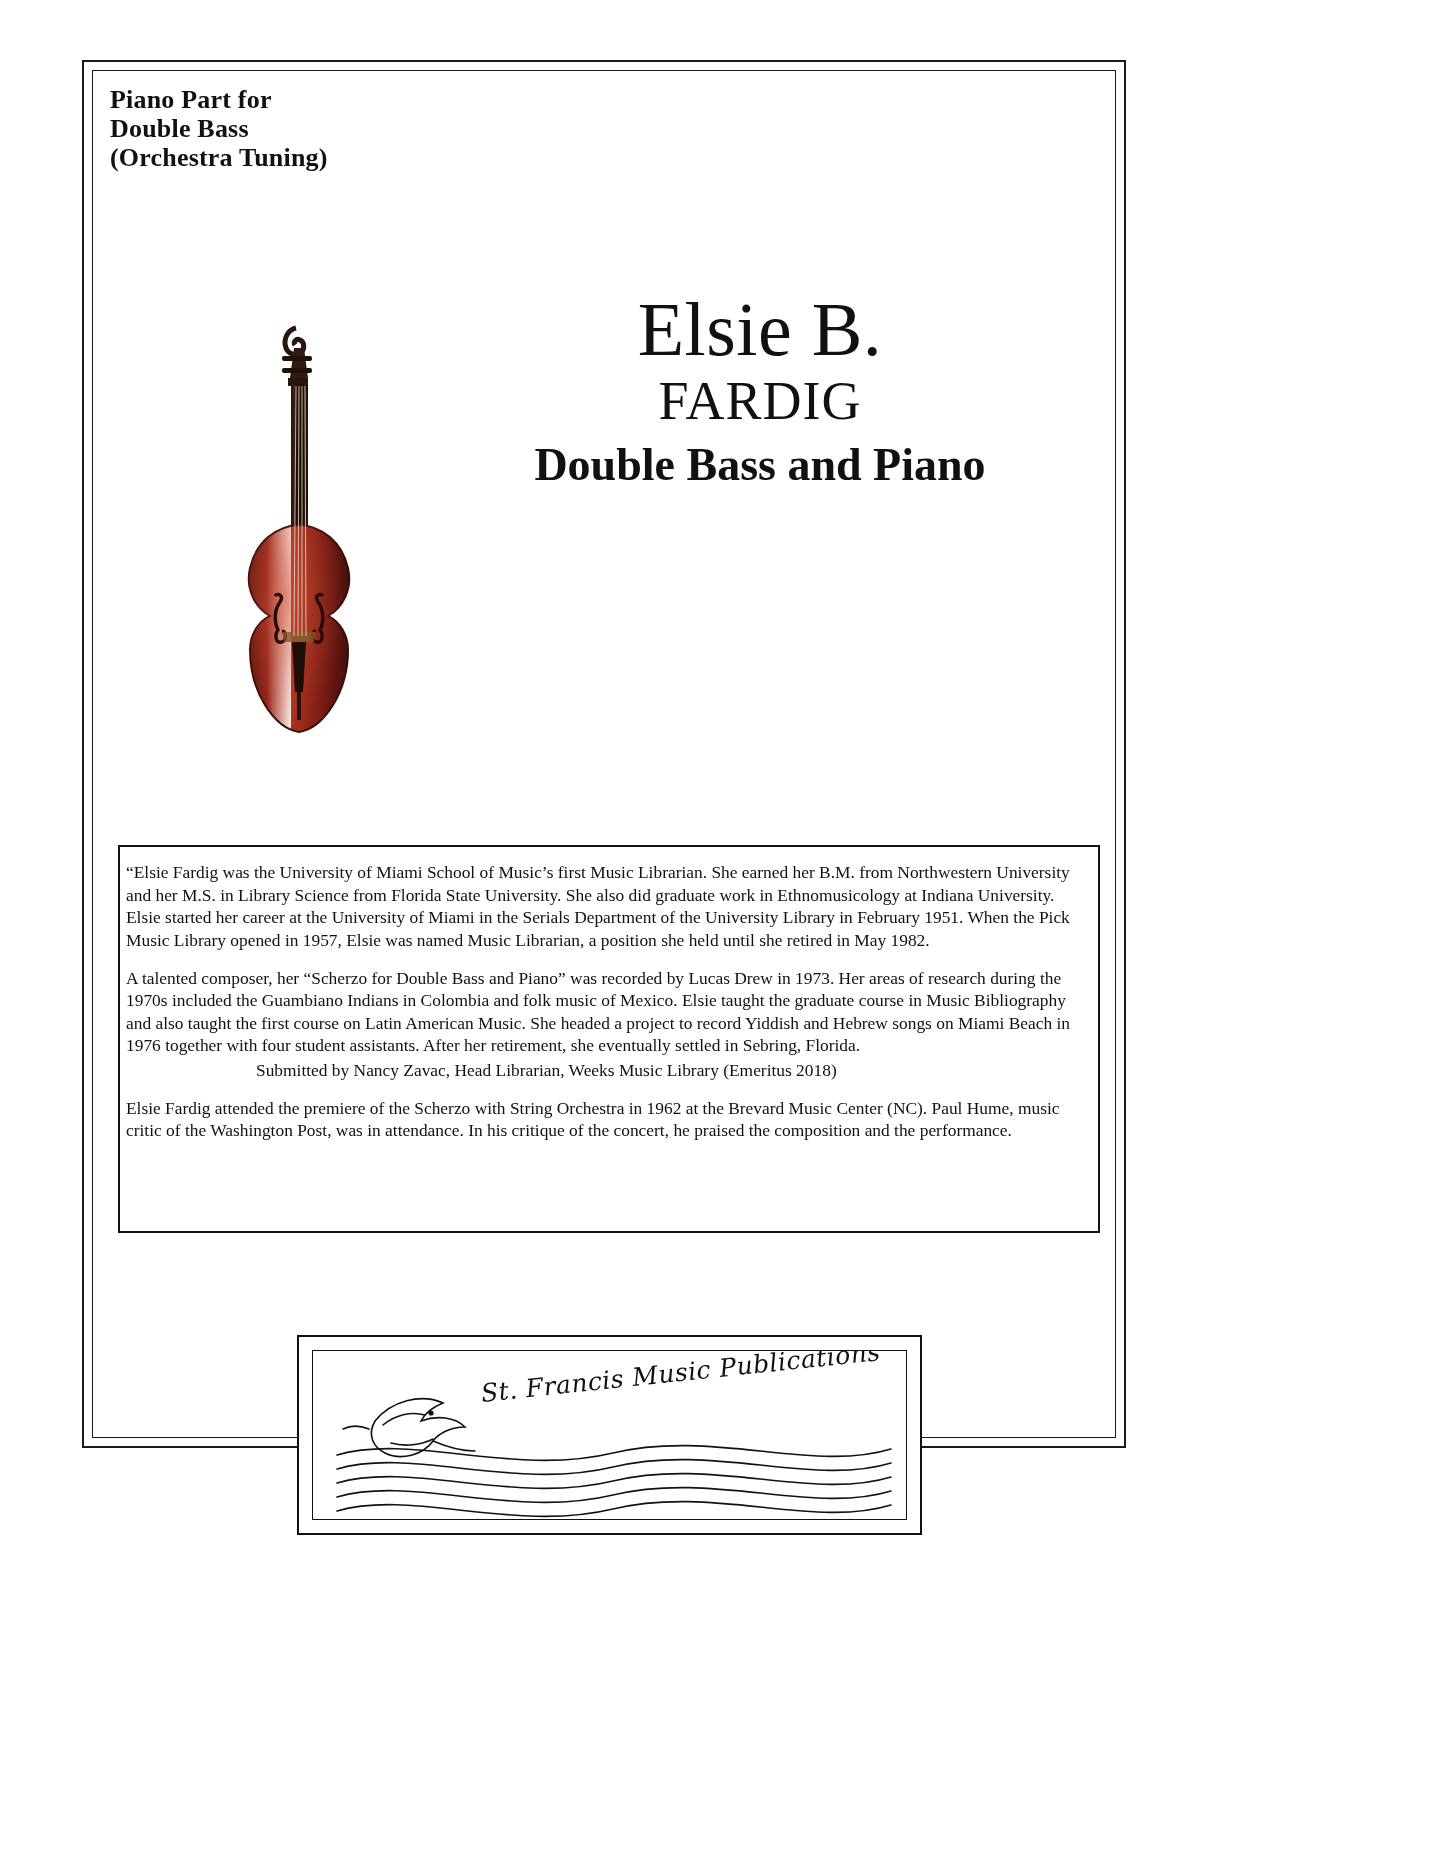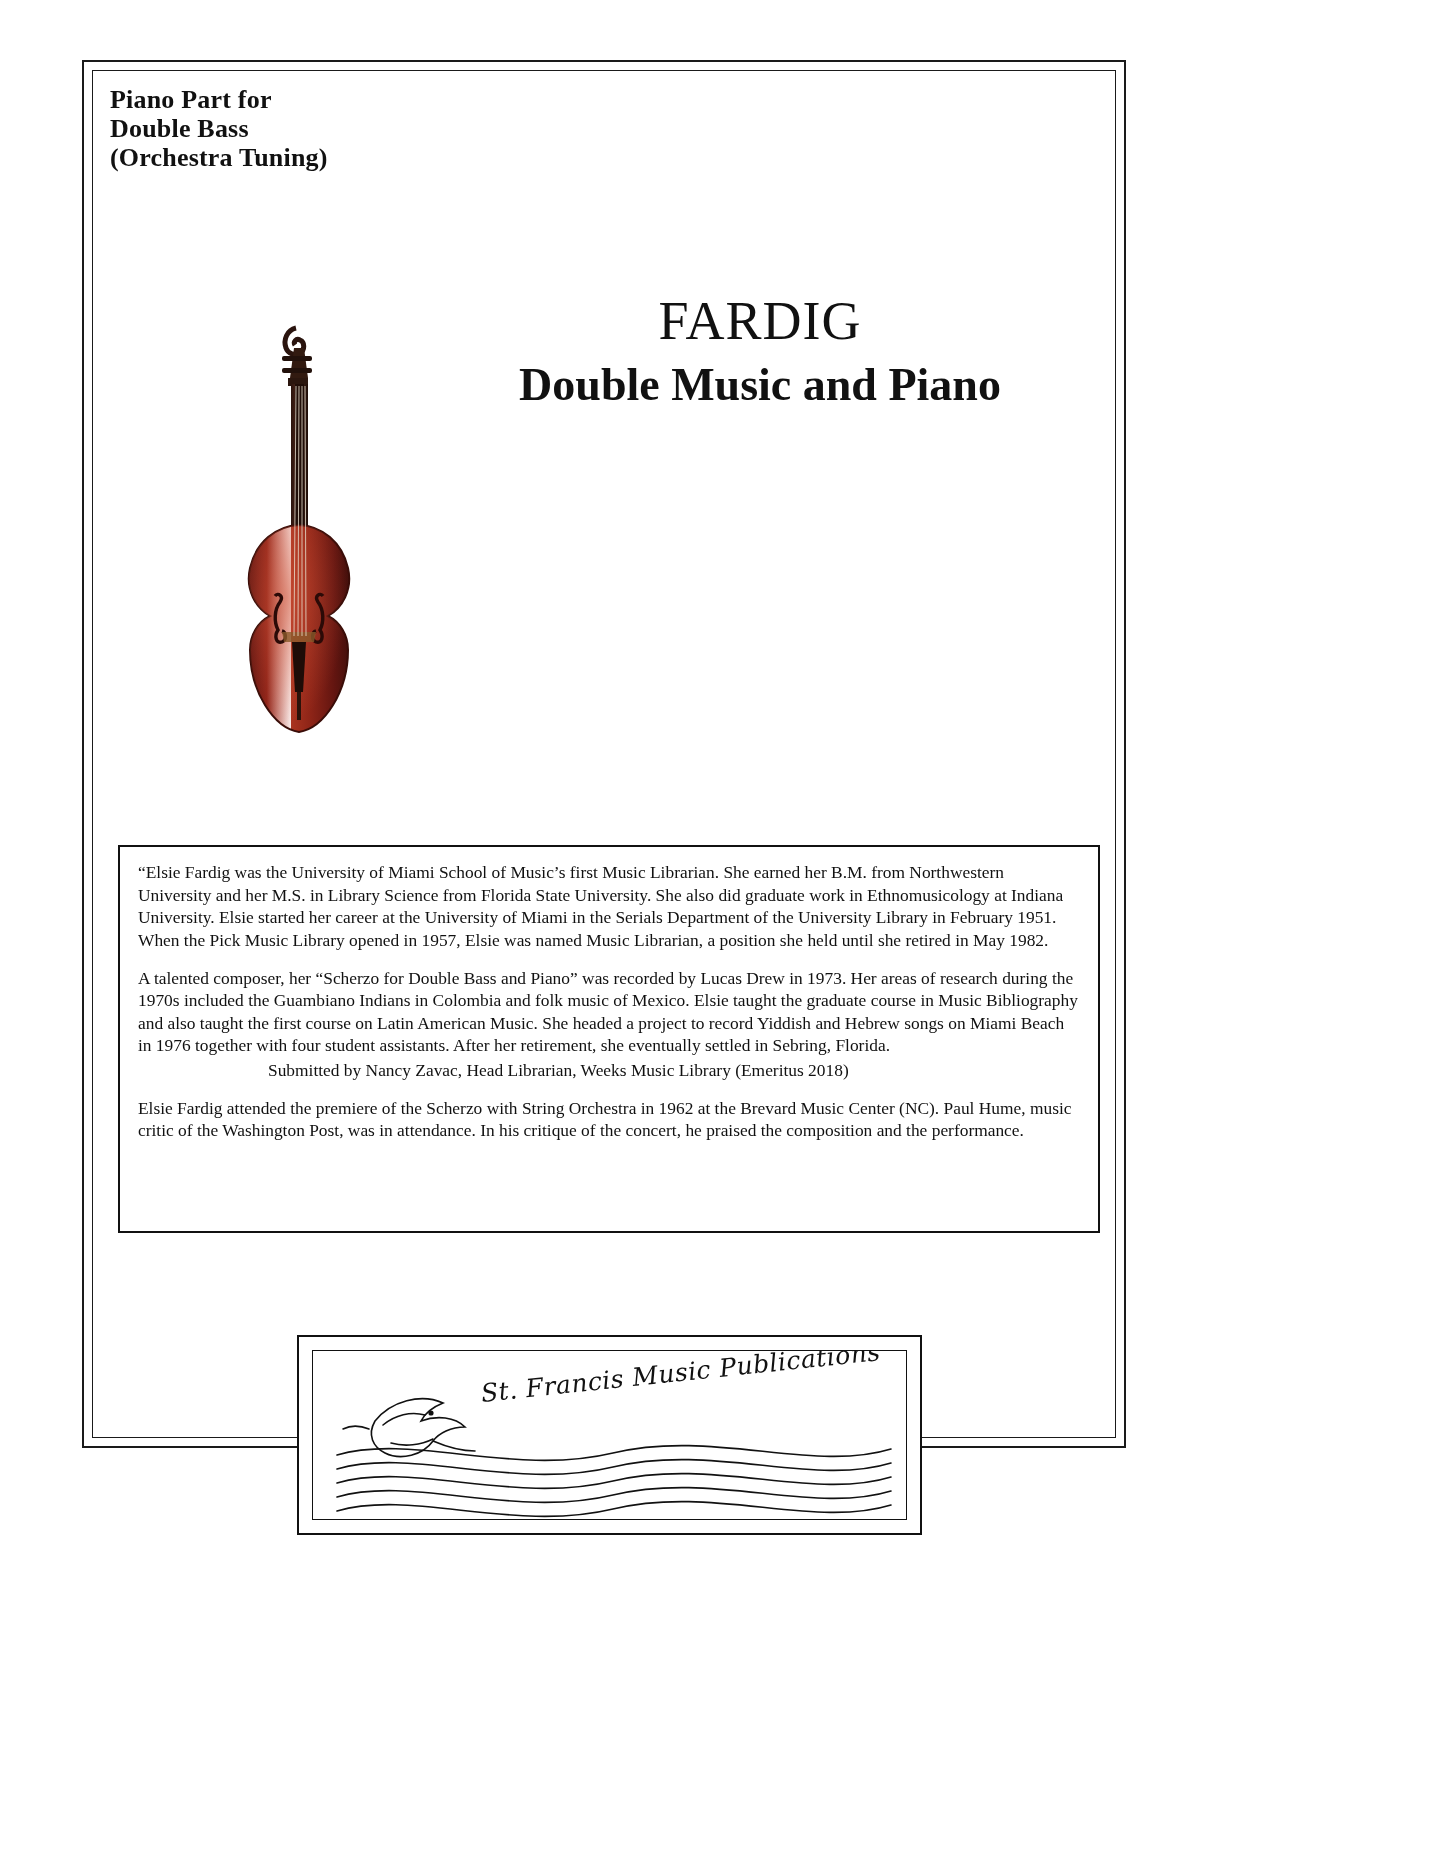--- a/index.html
+++ b/index.html
@@ -95,21 +95,21 @@
 
   
   .notes-box {
     position: absolute;
     left: 118px;
     top: 845px;
     width: 982px;
     height: 388px;
     border: 2px solid #111;
     box-sizing: border-box;
-    padding: 14px 18px 10px 18px;
+    padding: 14px 18px 10px 6px;
   }
   .notes-box p {
     margin: 0 0 15px 0;
     font-size: 17.4px;
     line-height: 1.30;
     text-align: left;
   }
   .notes-box p.submit {
     text-indent: 130px;
     margin-top: -13px;
@@ -227,22 +227,23 @@
     <g stroke="#e8e0cf" stroke-width="1" opacity="0.8">
       <line x1="84" y1="66" x2="82" y2="316"></line>
       <line x1="87" y1="66" x2="86" y2="316"></line>
       <line x1="90" y1="66" x2="90" y2="316"></line>
       <line x1="93" y1="66" x2="94" y2="316"></line>
     </g>
   </svg>
 </div>
 
 <div class="title-block">
+  <div class="composer-first">Elsie B.</div>
   <div class="composer-last">FARDIG</div>
-  <div class="work-sub2">Double Music and Piano</div>
+  <div class="work-sub2">Double Bass and Piano</div>
 </div>
 
 <div class="notes-box">
   <p>“Elsie Fardig was the University of Miami School of Music’s first Music Librarian. She earned her B.M. from Northwestern University and her M.S. in Library Science  from Florida State University. She also did graduate work in Ethnomusicology at Indiana University. Elsie started her career at the University of Miami in the Serials Department of the University Library in February 1951. When the Pick Music Library opened in 1957, Elsie was named Music Librarian, a position she held until she retired in May 1982.</p>
   <p>A talented composer, her “Scherzo for Double Bass and Piano” was recorded by Lucas Drew in 1973. Her areas of research during the 1970s included the Guambiano Indians in Colombia and folk music of Mexico. Elsie taught the graduate course in Music Bibliography and also taught the first course on Latin American Music. She headed a project to record Yiddish and Hebrew songs on Miami Beach in 1976 together with four student assistants. After her retirement, she eventually settled in Sebring, Florida.</p>
   <p class="submit">Submitted by Nancy Zavac, Head Librarian, Weeks Music Library (Emeritus 2018)</p>
   <p>Elsie Fardig attended the premiere of the Scherzo with String Orchestra in 1962 at the Brevard Music Center (NC). Paul Hume, music critic of the Washington Post, was in attendance. In his critique of the concert, he praised the composition and the performance.</p>
 </div>
 
 <div class="logo-outer">

